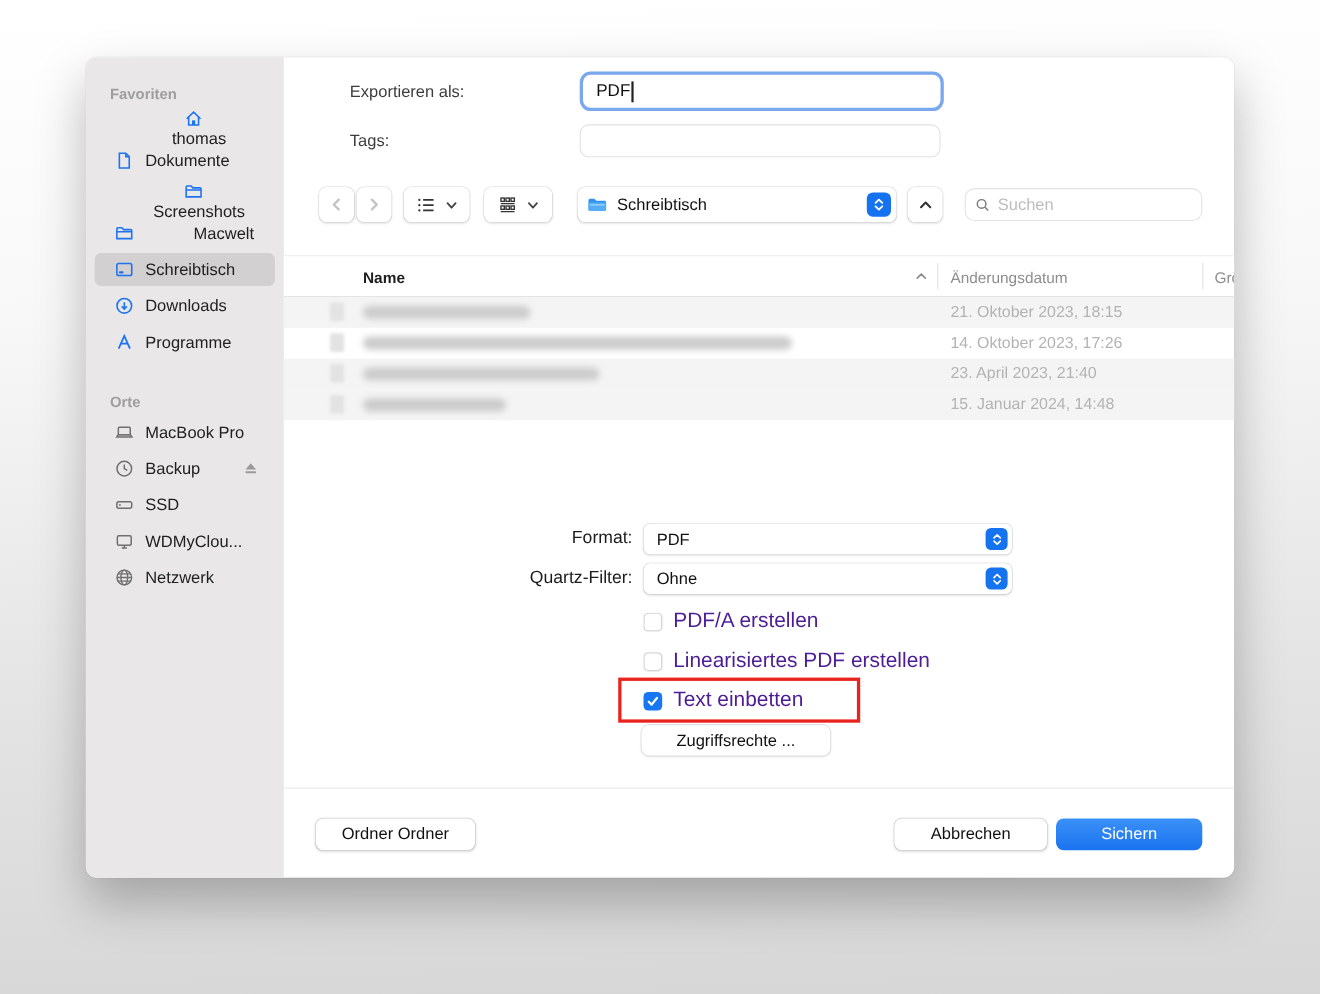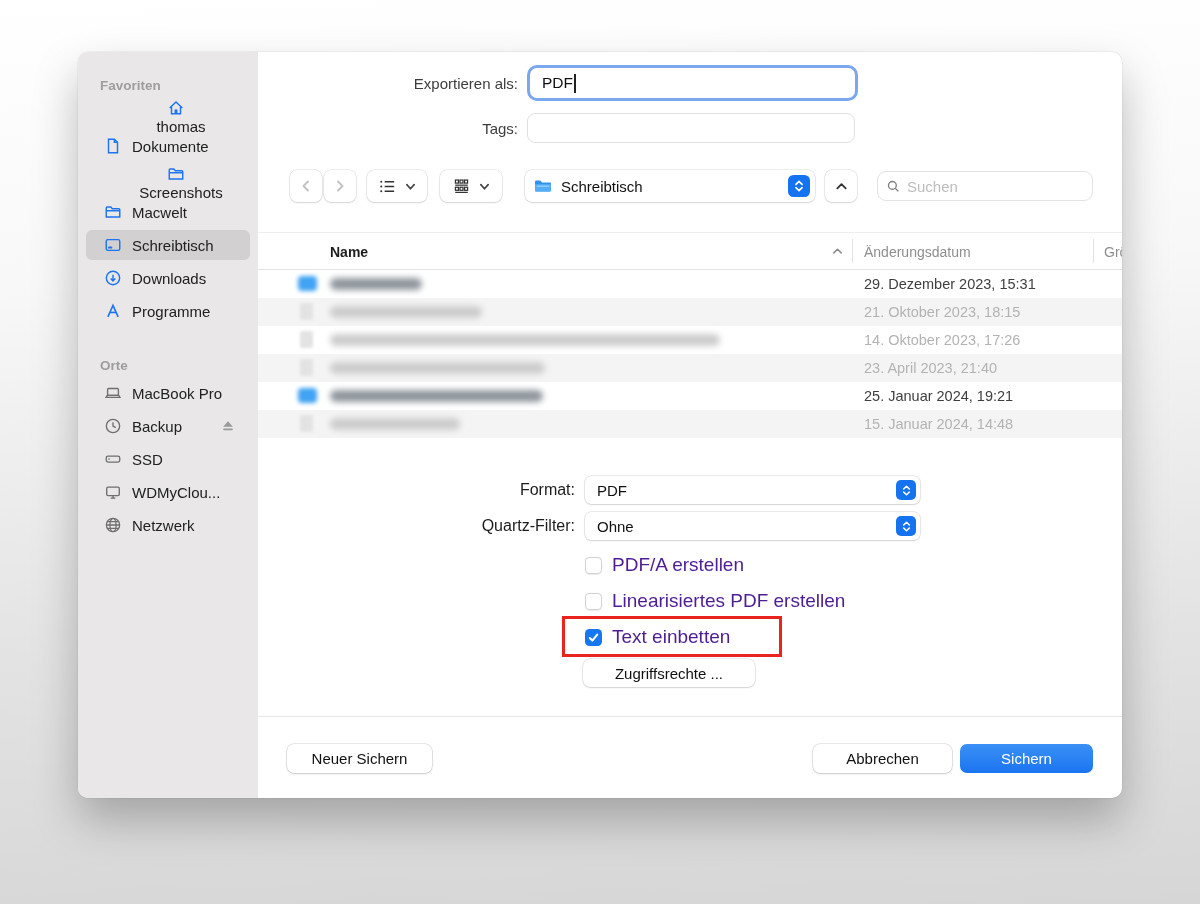--- a/index.html
+++ b/index.html
@@ -28,21 +28,21 @@
     position:absolute; left:8px; width:164px; height:30px; border-radius:6px;
     display:flex; align-items:center; padding-left:18px; cursor:default;
   }
   .side-item.selected { background:#d2d0d0; }
   .side-item .s-icon { width:20px; height:20px; flex:0 0 20px; color:#1d74f2; display:flex; align-items:center; }
   .side-item.place .s-icon { color:#6f6f6f; }
   .side-item .s-label { margin-left:8px; font-size:15px; color:#212121; white-space:nowrap; }
   .eject { margin-left:auto; margin-right:14px; width:16px; height:16px; color:#9a9a9a; }
   
   .main { position:absolute; left:180px; top:0; right:0; bottom:0; }
-  .field-label { position:absolute; font-size:15px; color:#3d3d3d; text-align:right; width:200px; }
+  .field-label { position:absolute; font-size:15px; color:#3d3d3d; text-align:left; width:200px; }
   .lbl-export { left:60px; top:23px; }
   .lbl-tags   { left:60px; top:68px; }
   .filename-field {
     position:absolute; left:269px; top:13px; width:331px; height:36px;
     background:#fff; border:3px solid #7ba7ef; border-radius:10px;
     display:flex; align-items:center; padding-left:12px;
   }
   .filename-field .txt { font-size:15.5px; color:#111; }
   .caret { display:inline-block; width:1.5px; height:19px; background:#222; margin-left:1px; }
   .tags-field {
@@ -186,21 +186,21 @@
     <div class="side-item" style="top:112px;flex-direction:column;">
       <span class="s-icon">
         <svg width="18" height="18" viewBox="0 0 20 20" fill="none" stroke="currentColor" stroke-width="1.6">
             <path d="M2.5 15.5 V5.5 A1 1 0 0 1 3.5 4.5 H7.6 L9.2 6.4 H16.5 A1 1 0 0 1 17.5 7.4 V15.5 Z"></path>
             <path d="M2.5 8.6 H17.5"></path>
           </svg>
       </span>
       <span class="s-label">Screenshots</span>
     </div>
 
-    <div class="side-item" style="top:145px;">
+    <div class="side-item" style="top:145px;gap:44px;">
       <span class="s-icon">
         <svg width="18" height="18" viewBox="0 0 20 20" fill="none" stroke="currentColor" stroke-width="1.6">
             <path d="M2.5 15.5 V5.5 A1 1 0 0 1 3.5 4.5 H7.6 L9.2 6.4 H16.5 A1 1 0 0 1 17.5 7.4 V15.5 Z"></path>
             <path d="M2.5 8.6 H17.5"></path>
           </svg>
       </span>
       <span class="s-label">Macwelt</span>
     </div>
 
     <div class="side-item selected" style="top:178px;">
@@ -379,45 +379,35 @@
             <polyline points="2,7.5 6,3.5 10,7.5"></polyline>
           </svg>
       </span>
       <span class="th-div div1"></span>
       <span class="th-date">Änderungsdatum</span>
       <span class="th-div div2"></span>
       <span class="th-size">Größe</span>
     </div>
 
     <div class="file-rows">
-      <div class="frow">
-        <span class="row-icon-folder"></span>
-        <span class="blob dark b0"></span>
-        <span class="fdate em">29. Dezember 2023, 15:31</span>
-      </div>
       <div class="frow striped">
         <span class="row-icon-doc"></span>
         <span class="blob dim b1"></span>
         <span class="fdate dim">21. Oktober 2023, 18:15</span>
       </div>
       <div class="frow">
         <span class="row-icon-doc"></span>
         <span class="blob dim b2"></span>
         <span class="fdate dim">14. Oktober 2023, 17:26</span>
       </div>
       <div class="frow striped">
         <span class="row-icon-doc"></span>
         <span class="blob dim b3"></span>
         <span class="fdate dim">23. April 2023, 21:40</span>
       </div>
-      <div class="frow">
-        <span class="row-icon-folder"></span>
-        <span class="blob dark b4"></span>
-        <span class="fdate em">25. Januar 2024, 19:21</span>
-      </div>
       <div class="frow striped">
         <span class="row-icon-doc"></span>
         <span class="blob dim b5"></span>
         <span class="fdate dim">15. Januar 2024, 14:48</span>
       </div>
     </div>
 
     <div class="opt-label lbl-format">Format:</div>
     <div class="dropdown dd-format">
       <span>PDF</span>
@@ -461,17 +451,17 @@
           </svg>
       </span>
       <span class="cb-label">Text einbetten</span>
     </div>
 
     <div class="red-rect"></div>
 
     <div class="perm-btn">Zugriffsrechte ...</div>
 
     <div class="footer-sep"></div>
-    <div class="btn white btn-newfolder">Neuer Sichern</div>
+    <div class="btn white btn-newfolder">Ordner Ordner</div>
     <div class="btn white btn-cancel">Abbrechen</div>
     <div class="btn btn-save">Sichern</div>
   </div>
 </div>
 
 </body></html>

